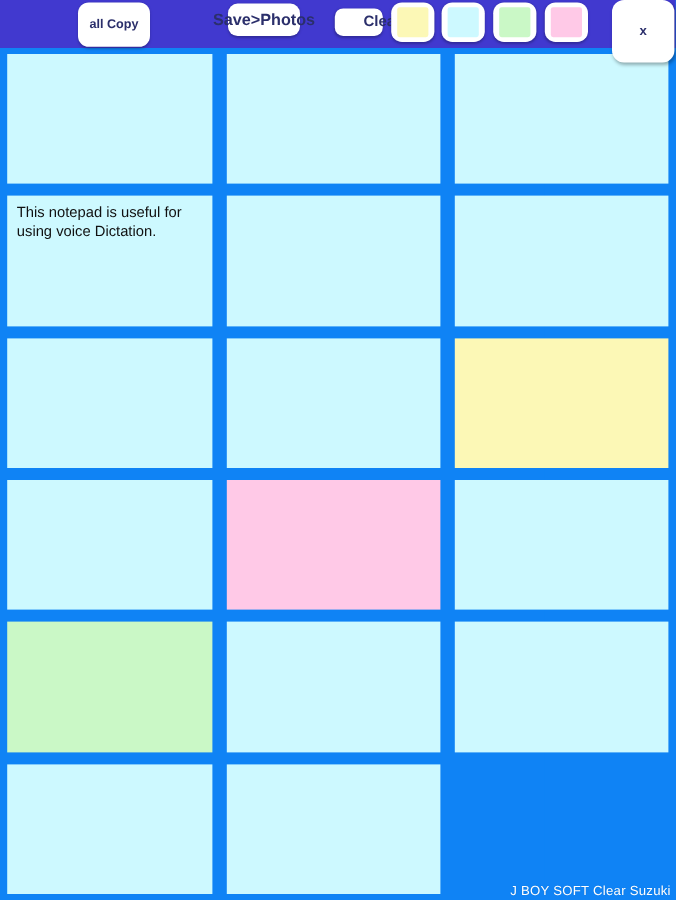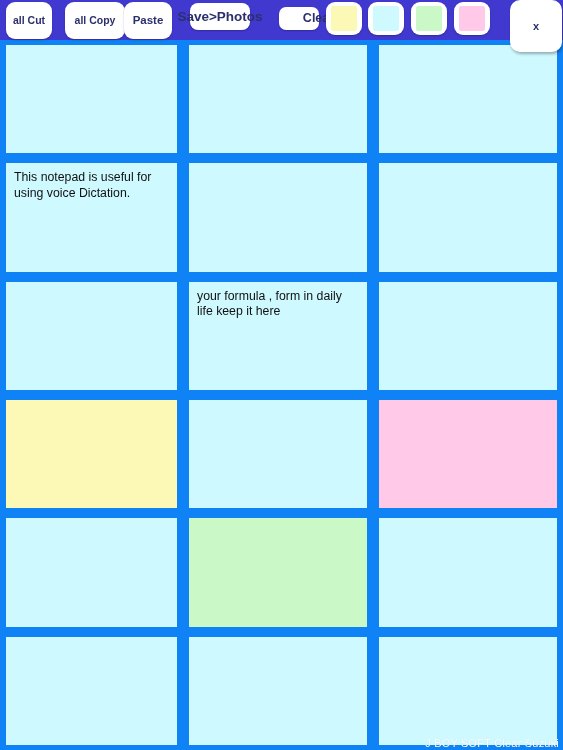--- a/index.html
+++ b/index.html
@@ -131,23 +131,21 @@
     letter-spacing: 0.2px;
     z-index: 6;
     white-space: nowrap;
     text-shadow: 0 0 1px rgba(0,0,0,0.15);
   }
 </style>
 </head>
 <body>
 
 <div id="toolbar">
-  <div class="tbtn cut">all Cut</div>
   <div class="tbtn copy">all Copy</div>
-  <div class="tbtn paste">Paste</div>
   <div class="tbtn save">Save&gt;Photos</div>
   <div class="tbtn clear">Clear</div>
 
   <div class="swatch sw0">
       <i style="background: rgb(252, 248, 182);"></i>
     </div>
   <div class="swatch sw1">
       <i style="background: rgb(205, 249, 255);"></i>
     </div>
   <div class="swatch sw2">
@@ -176,23 +174,20 @@
     <div class="cellwrap">
       <div class="cell" style="background: rgb(205, 249, 255);"></div>
     </div>
     <div class="cellwrap">
       <div class="cell" style="background: rgb(205, 249, 255);"></div>
     </div>
     <div class="cellwrap">
       <div class="cell" style="background: rgb(205, 249, 255);"></div>
     </div>
     <div class="cellwrap">
-      <div class="cell" style="background: rgb(205, 249, 255);">your formula , form in daily life keep it here</div>
-    </div>
-    <div class="cellwrap">
       <div class="cell" style="background: rgb(205, 249, 255);"></div>
     </div>
     <div class="cellwrap">
       <div class="cell" style="background: rgb(252, 248, 182);"></div>
     </div>
     <div class="cellwrap">
       <div class="cell" style="background: rgb(205, 249, 255);"></div>
     </div>
     <div class="cellwrap">
       <div class="cell" style="background: rgb(255, 201, 231);"></div>

